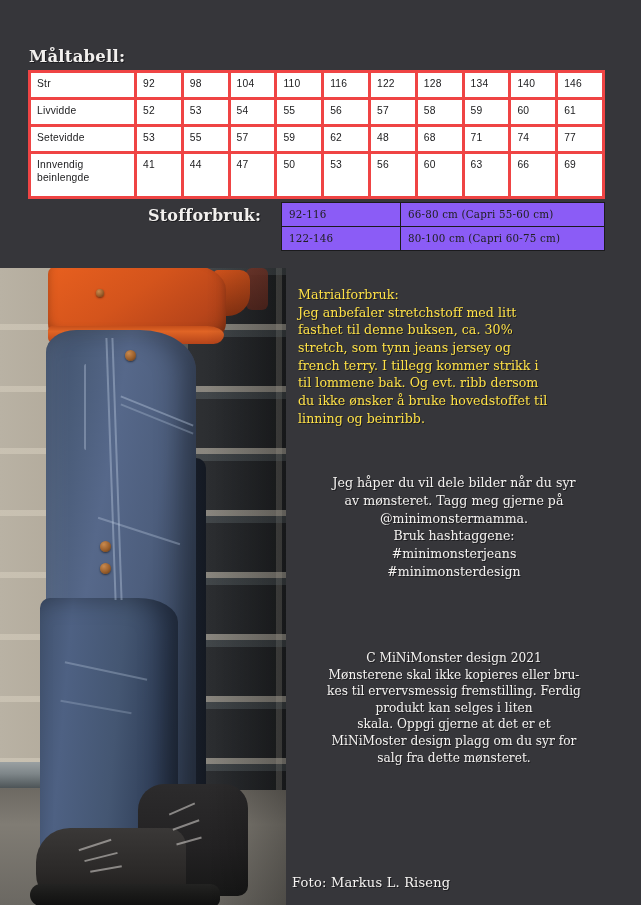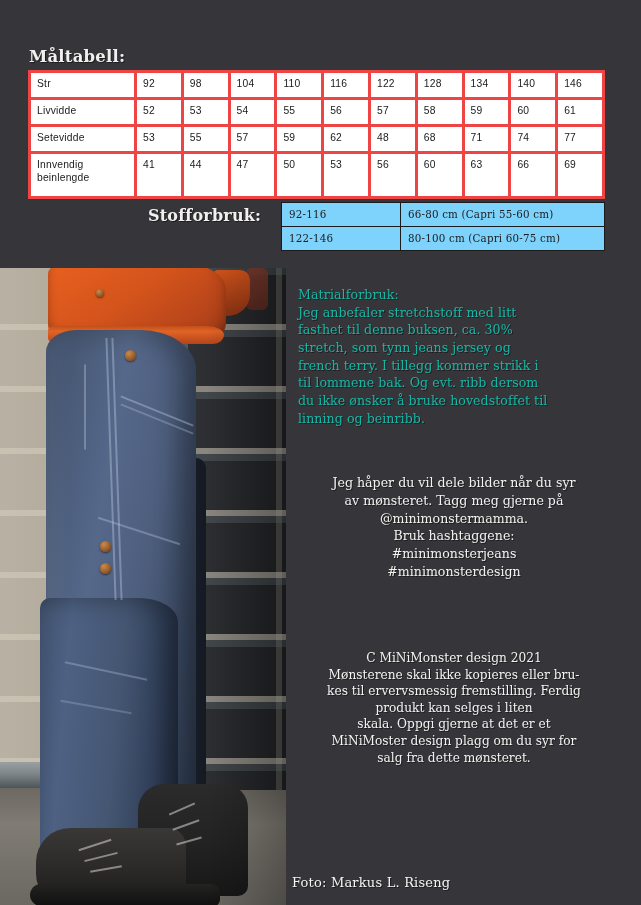--- a/index.html
+++ b/index.html
@@ -70,21 +70,21 @@
     text-shadow: 1px 1px 0 #1c1c1f;
     font-weight: 600;
     letter-spacing: 0.2px;
   }
   table.fabric {
     position: absolute;
     left: 281px;
     top: 202px;
     width: 324px;
     border-collapse: collapse;
-    background: #7dd3fc;
+    background: #8b5cf6;
     table-layout: fixed;
   }
   table.fabric td {
     border: 1px solid #1b1b1d;
     font-size: 10.3px;
     color: #202022;
     padding: 4px 7px 5px 7px;
     height: 14px;
     letter-spacing: 0.2px;
   }
@@ -292,21 +292,21 @@
     background: linear-gradient(to right, rgba(0,0,0,0) 72%, rgba(0,0,0,0.28) 100%);
     pointer-events: none;
   }
 
   
   .txt-col {
     position: absolute;
     left: 298px;
     top: 286px;
     width: 312px;
-    color: #14b8a6;
+    color: #fde047;
   }
   .txt-heading {
     font-size: 12.6px;
     line-height: 17.5px;
     text-shadow: 1px 1px 0 #1d1d20;
     letter-spacing: 0.1px;
   }
   .txt-body {
     font-size: 12.6px;
     line-height: 17.7px;

